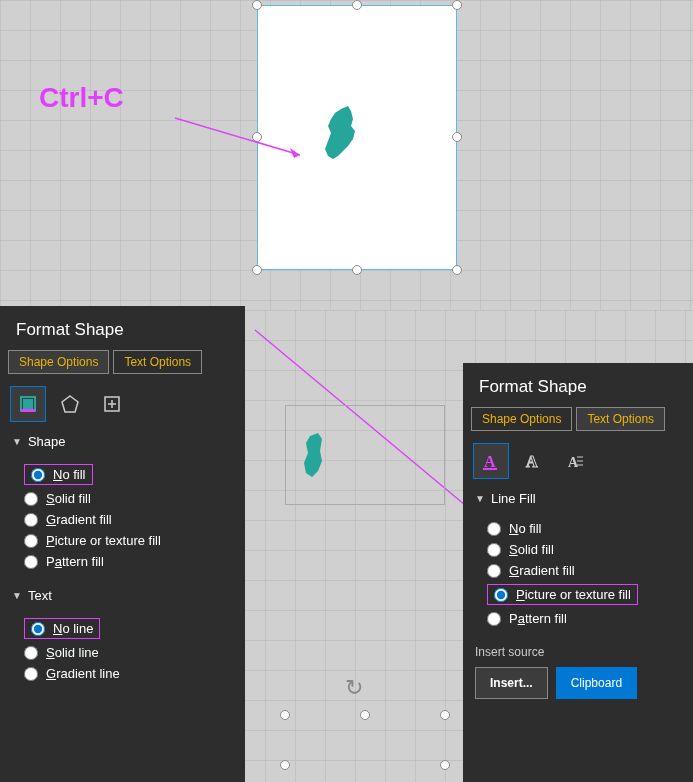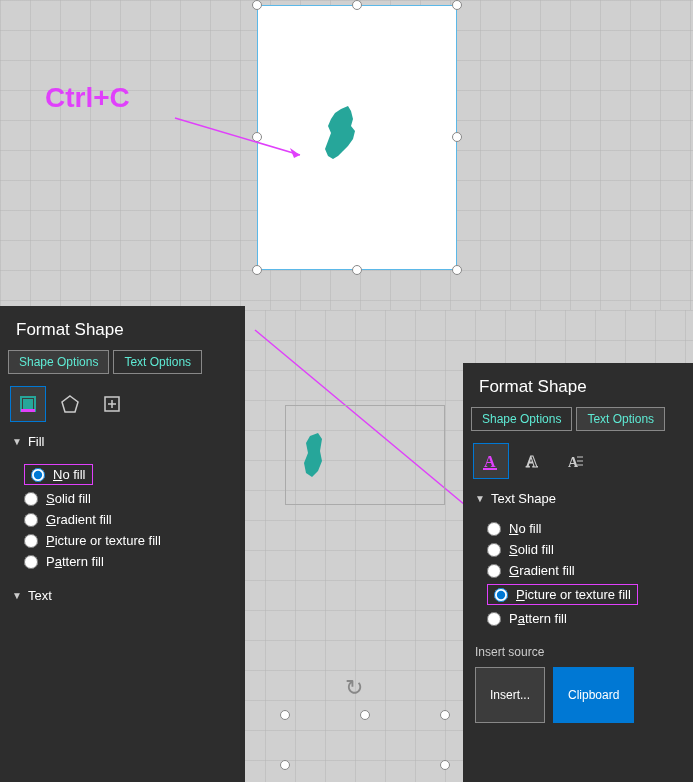--- a/index.html
+++ b/index.html
@@ -60,21 +60,21 @@
       border: 1.5px solid #888;
       background: white;
       border-radius: 50%;
       transform: translate(-50%, -50%);
     }
 
     
     .ctrl-label {
       position: absolute;
       top: 82px;
-      left: 45px;
+      left: 39px;
       font-size: 28px;
       font-weight: bold;
       color: #e040fb;
       font-family: 'Segoe UI', Arial, sans-serif;
     }
 
     
     .arrow-svg {
       position: absolute;
       top: 0; left: 0;
@@ -153,21 +153,21 @@
     .panel-tabs {
       display: flex;
       padding: 0 8px 8px 8px;
       gap: 4px;
     }
 
     .panel-tab {
       padding: 4px 10px;
       border: 1px solid #888;
       background: transparent;
-      color: #5eead4;
+      color: #eab308;
       cursor: pointer;
       font-size: 12px;
     }
 
     .panel-tab.active {
       background: #3c3c3c;
     }
 
     .panel-icons {
       display: flex;
@@ -271,26 +271,27 @@
       color: #ccc;
       margin-bottom: 8px;
     }
 
     .btn-row {
       display: flex;
       gap: 8px;
     }
 
     .btn-insert {
-      padding: 20px 14px;
+      padding: 8px 14px;
       background: #3c3c3c;
       border: 1px solid #888;
       color: #fff;
       cursor: pointer;
       font-size: 12px;
+      font-weight: bold;
     }
 
     .btn-clipboard {
       padding: 4px 14px;
       background: #0078d4;
       border: 1px solid #0078d4;
       color: #fff;
       cursor: pointer;
       font-size: 12px;
     }
@@ -376,21 +377,21 @@
       <svg width="20" height="20" viewBox="0 0 20 20">
         <rect x="3" y="3" width="14" height="14" fill="none" stroke="#ccc" stroke-width="1.5"></rect>
         <line x1="6" y1="10" x2="14" y2="10" stroke="#ccc" stroke-width="1.5"></line>
         <line x1="10" y1="6" x2="10" y2="14" stroke="#ccc" stroke-width="1.5"></line>
       </svg>
     </button>
   </div>
 
   <div class="section-header">
     <span class="chevron">▼</span>
-    <span>Fill</span>
+    <span>Shape</span>
   </div>
   <div class="section-content">
     <div class="radio-option">
       <div class="selected-radio-box">
         <input type="radio" name="fill" checked="" style="">
         <span><span class="underline-char">N</span>o fill</span>
       </div>
     </div>
     <div class="radio-option">
       <input type="radio" name="fill" style="">
@@ -406,20 +407,36 @@
     </div>
     <div class="radio-option">
       <input type="radio" name="fill" style="">
       <span>P<span class="underline-char">a</span>ttern fill</span>
     </div>
   </div>
 
   <div class="section-header">
     <span class="chevron">▼</span>
     <span>Text</span>
+  </div>
+  <div class="section-content">
+    <div class="radio-option">
+      <div class="selected-radio-box">
+        <input type="radio" name="line" checked="" style="">
+        <span><span class="underline-char">N</span>o line</span>
+      </div>
+    </div>
+    <div class="radio-option">
+      <input type="radio" name="line" style="">
+      <span><span class="underline-char">S</span>olid line</span>
+    </div>
+    <div class="radio-option">
+      <input type="radio" name="line" style="">
+      <span><span class="underline-char">G</span>radient line</span>
+    </div>
   </div>
 </div>
 
 <div class="panel-right">
 
   <div class="panel-title">Format Shape</div>
 
   <div class="panel-tabs">
     <button class="panel-tab">Shape Options</button>
     <button class="panel-tab active">Text Options</button>
@@ -442,21 +459,21 @@
         <text x="3" y="16" font-size="14" font-weight="bold" fill="#ccc" font-family="serif">A</text>
         <line x1="12" y1="6" x2="18" y2="6" stroke="#ccc" stroke-width="1"></line>
         <line x1="12" y1="10" x2="18" y2="10" stroke="#ccc" stroke-width="1"></line>
         <line x1="12" y1="14" x2="18" y2="14" stroke="#ccc" stroke-width="1"></line>
       </svg>
     </button>
   </div>
 
   <div class="section-header">
     <span class="chevron">▼</span>
-    <span>Text Shape</span>
+    <span>Line Fill</span>
   </div>
   <div class="section-content-right">
     <div class="radio-option">
       <input type="radio" name="textfill" style="">
       <span><span class="underline-char">N</span>o fill</span>
     </div>
     <div class="radio-option">
       <input type="radio" name="textfill" style="">
       <span><span class="underline-char">S</span>olid fill</span>
     </div>

